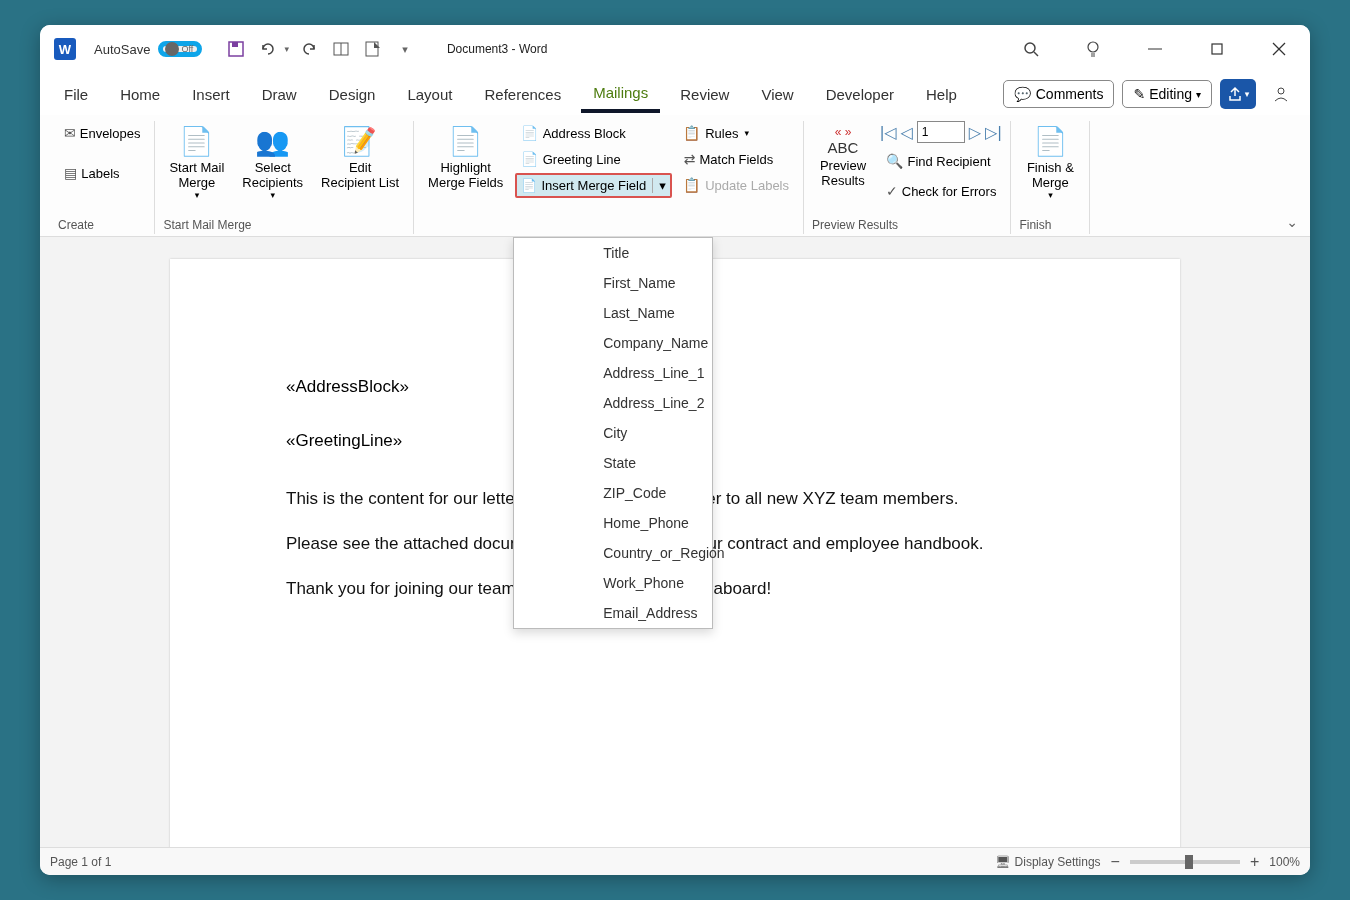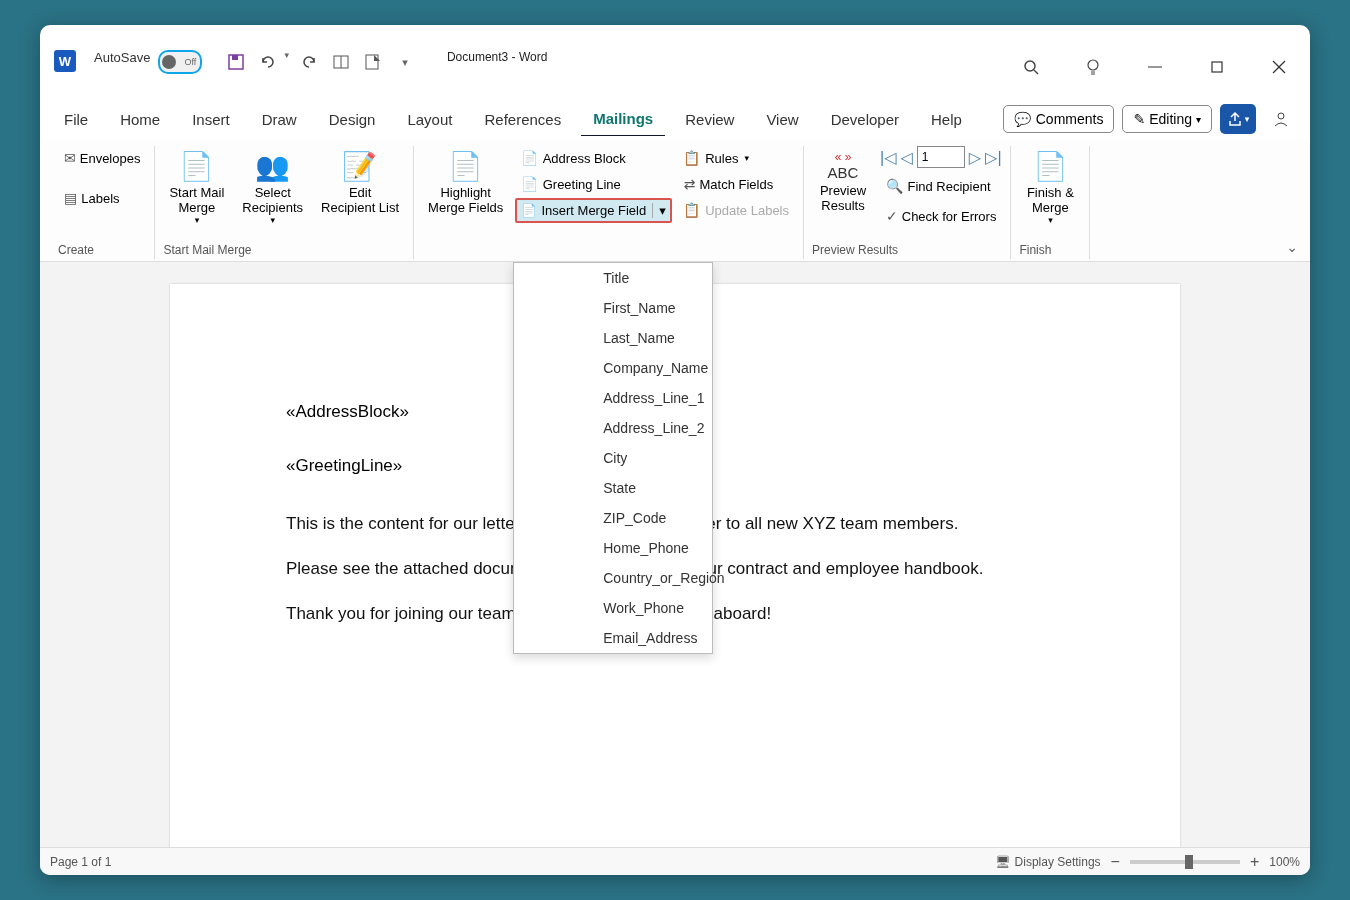--- a/index.html
+++ b/index.html
@@ -1,35 +1,35 @@
 <!DOCTYPE html>
 <html><head>
 <meta charset="utf-8">
 <style>
 * { box-sizing: border-box; margin: 0; padding: 0; font-family: 'Segoe UI', sans-serif; }
 body { background: #2a7285; width: 1350px; height: 900px; padding: 25px 40px; }
 .app-window { background: #fff; width: 100%; height: 100%; border-radius: 10px; display: flex; flex-direction: column; overflow: hidden; box-shadow: 0 4px 20px rgba(0,0,0,0.3); }
 
 
-.title-bar { display: flex; align-items: flex-start; padding: 0 14px; height: 48px; background: #fff; margin-top: 25px; }
+.title-bar { display: flex; align-items: center; padding: 0 14px; height: 48px; background: #fff; }
 .word-logo { width: 22px; height: 22px; background: #185abd; border-radius: 3px; display: flex; align-items: center; justify-content: center; margin-right: 18px; }
 .word-logo::after { content: 'W'; color: #fff; font-weight: bold; font-size: 13px; }
 .autosave { font-size: 13px; margin-right: 8px; color: #333; }
-.toggle { width: 44px; height: 24px; border: 2px solid #0ea5e9; border-radius: 10px; position: relative; display: inline-flex; align-items: center; background: #f0f0f0; margin-right: 18px; }
+.toggle { width: 44px; height: 16px; border: 5px solid #0ea5e9; border-radius: 10px; position: relative; display: inline-flex; align-items: center; background: #f0f0f0; margin-right: 18px; }
 .toggle::before { content: ''; width: 14px; height: 14px; background: #666; border-radius: 50%; position: absolute; left: 2px; }
 .toggle-label { font-size: 9px; color: #666; position: absolute; right: 4px; }
 .qat-btn { width: 24px; height: 24px; display: flex; align-items: center; justify-content: center; margin: 0 4px; cursor: pointer; }
 .title-doc { flex: 1; text-align: left; font-size: 12px; color: #222; margin-left: 26px; }
 .title-right { display: flex; align-items: center; gap: 28px; }
 .win-btn { width: 34px; height: 34px; display: flex; align-items: center; justify-content: center; cursor: pointer; font-size: 14px; }
 
 
 .tabs { display: flex; align-items: center; padding: 0 12px; height: 42px; background: #fff; text-align: center; }
 .tab { padding: 8px 12px; font-size: 15px; color: #333; cursor: pointer; margin-right: 8px; }
-.tab.active { color: #0f766e; border-bottom: 1px solid #0f172a; font-weight: 700; }
+.tab.active { color: #4d7c0f; border-bottom: 4px solid #0f172a; font-weight: 400; }
 .tabs-right { margin-left: auto; display: flex; gap: 8px; align-items: center; }
 .btn-pill { border: 1px solid #888; border-radius: 5px; padding: 5px 10px; font-size: 14px; display: flex; align-items: center; gap: 4px; cursor: pointer; }
 .btn-share { background: #1a56a8; color: #fff; border: none; width: 36px; height: 30px; border-radius: 5px; display: flex; align-items: center; justify-content: center; }
 
 
 .ribbon { display: flex; background: #fdfdfd; border-bottom: 1px solid #ddd; padding: 6px 10px 2px; height: 122px; }
 .rgroup { display: flex; flex-direction: column; border-right: 1px solid #ddd; padding: 0 8px; }
 .rgroup:last-child { border-right: none; }
 .rgroup-content { flex: 1; display: flex; align-items: flex-start; gap: 6px; }
 .rgroup-label { text-align: left; font-size: 12px; color: #555; padding: 2px 0; }

